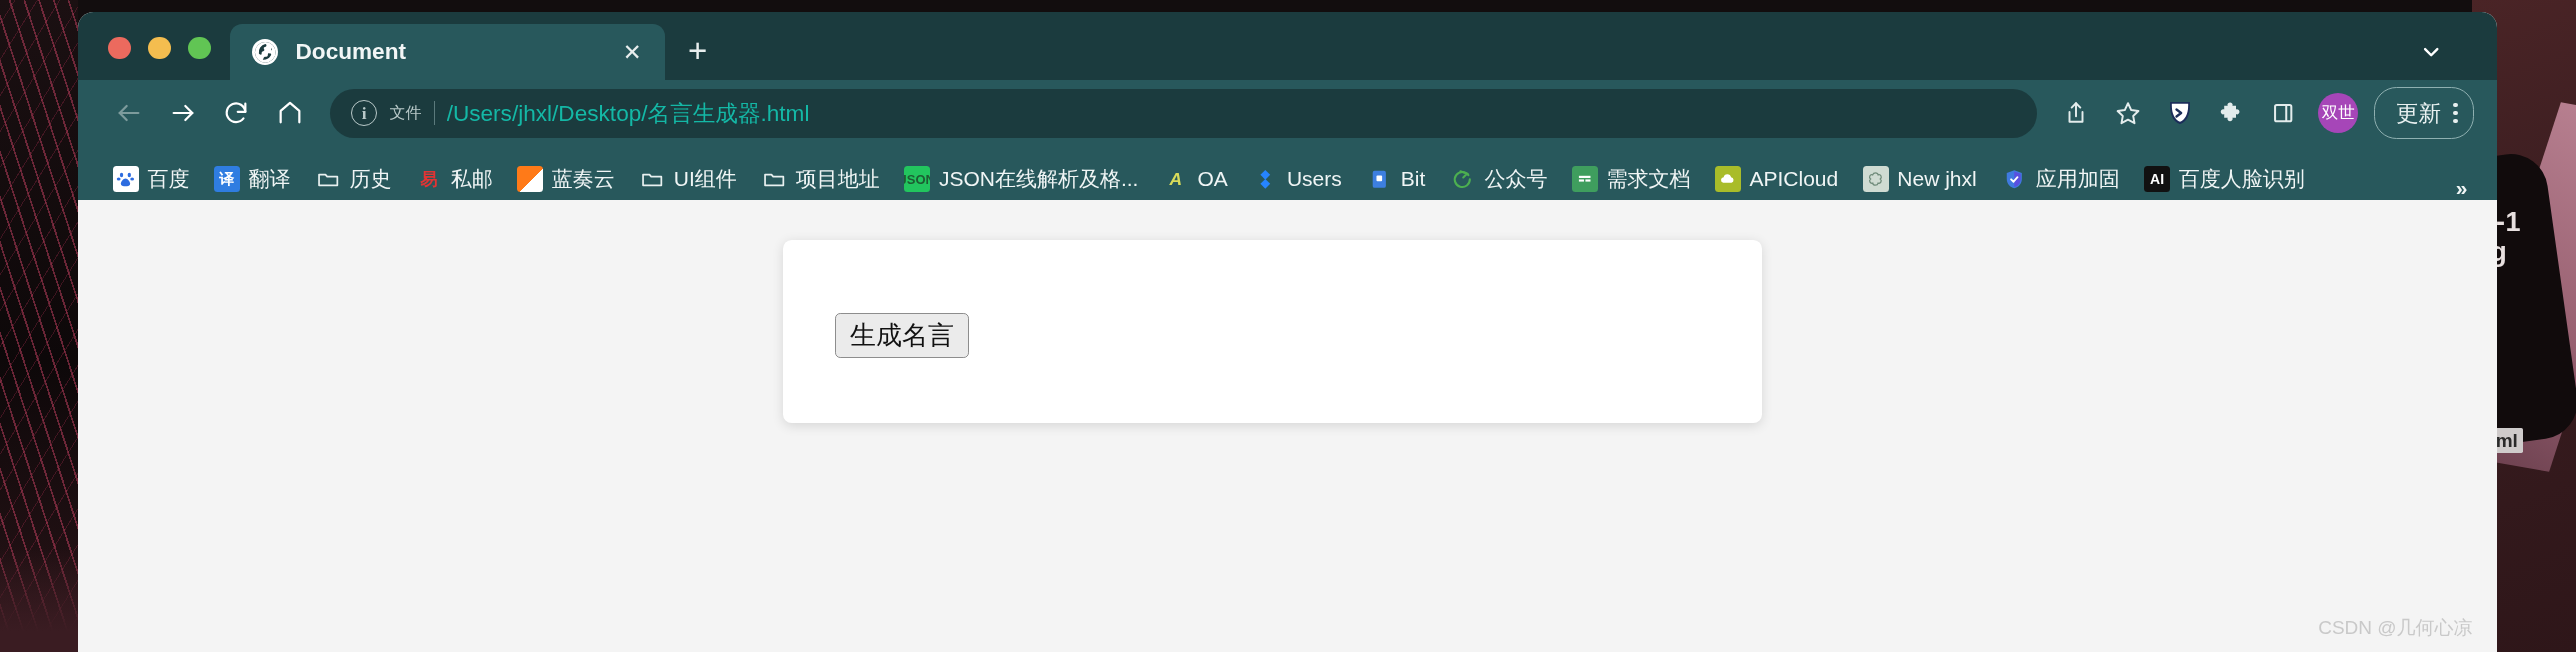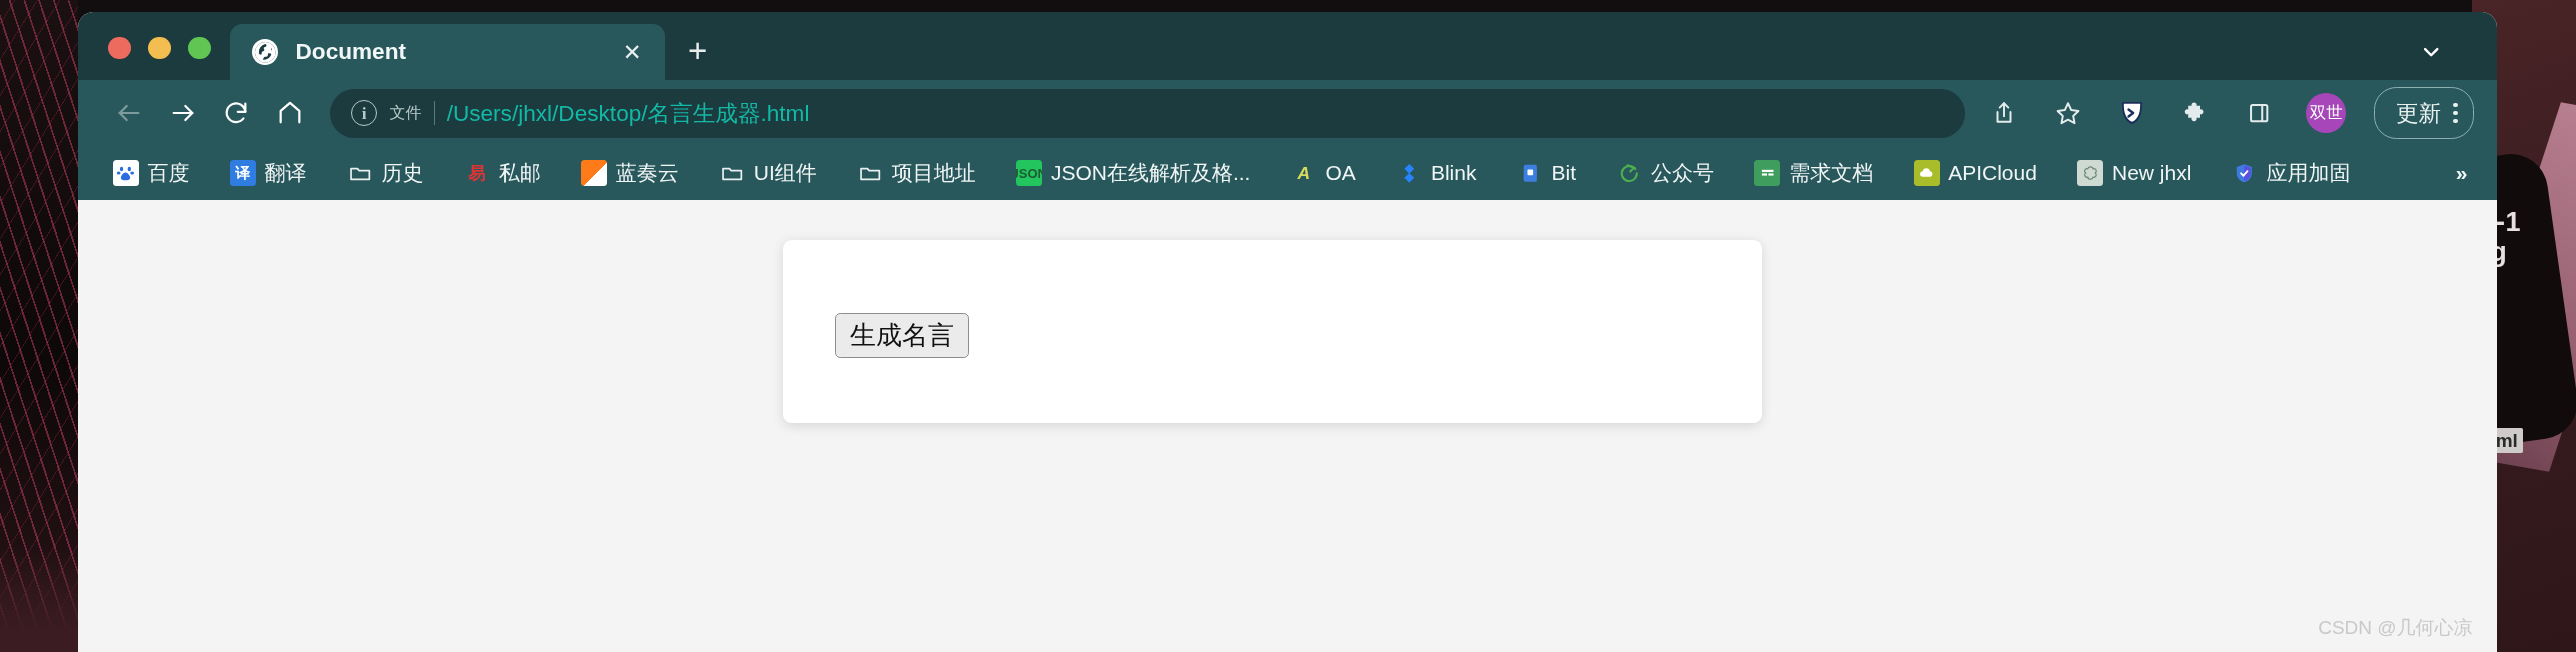--- a/index.html
+++ b/index.html
@@ -219,21 +219,21 @@
     color: #14b8a6;
     font-size: 22.6px;
     white-space: nowrap;
     overflow: hidden;
     text-overflow: ellipsis;
   }
 
   .toolbar-right {
     display: flex;
     align-items: center;
-    gap: 19px;
+    gap: 7px;
     flex: 0 0 auto;
   }
   .ext-icon {
     width: 45px; height: 45px;
     display: flex; align-items: center; justify-content: center;
     flex: 0 0 auto;
   }
   .avatar {
     width: 40px; height: 40px;
     border-radius: 50%;
@@ -256,23 +256,23 @@
   }
   .update-label { color: #e8f0f0; font-size: 22.6px; white-space: nowrap; }
   .kebab { display: flex; flex-direction: column; gap: 3.5px; }
   .kebab i { width: 4.4px; height: 4.4px; background: #e8f0f0; border-radius: 50%; display: block; }
 
   
   .bookmarks {
     height: 54px;
     background: #28585c;
     display: flex;
-    align-items: center;
+    align-items: flex-end;
     padding: 0 14px 0 22.6px;
-    gap: 16px;
+    gap: 0;
     overflow: hidden;
   }
   .bm {
     display: flex;
     align-items: center;
     gap: 8.7px;
     padding: 0 12.2px;
     height: 42px;
     border-radius: 5.2px;
     flex: 0 0 auto;
@@ -561,21 +561,21 @@
       <span class="bm-label">OA</span>
     </div>
 
     <div class="bm">
       <span class="bm-ico ico-jira">
         <svg width="22.6" height="22.6" viewBox="0 0 24 24">
           <path d="M12 2l5.2 5.2L12 12.4 6.8 7.2z" fill="#2684ff"></path>
           <path d="M12 11.6l5.2 5.2L12 22l-5.2-5.2z" fill="#2684ff"></path>
         </svg>
       </span>
-      <span class="bm-label">Blink</span>
+      <span class="bm-label">Users</span>
     </div>
 
     <div class="bm">
       <span class="bm-ico ico-bit">
         <svg width="22.6" height="22.6" viewBox="0 0 24 24">
           <rect x="5" y="3" width="14" height="18" rx="2" fill="#3d7fe0"></rect>
           <rect x="9" y="8" width="6" height="6" rx="1" fill="#ffffff"></rect>
         </svg>
       </span>
       <span class="bm-label">Bit</span>
@@ -624,20 +624,24 @@
       <span class="bm-ico ico-jiagu">
         <svg width="22.6" height="22.6" viewBox="0 0 24 24">
           <path d="M12 2.4l8 3v6.2c0 5-3.4 8.7-8 10-4.6-1.3-8-5-8-10V5.4z" fill="#3f7ae0"></path>
           <path d="M12 3.6l6.8 2.6v5.4c0 4.3-2.8 7.4-6.8 8.6z" fill="#5b4fe0"></path>
           <path d="M8.6 12l2.6 2.6 4.2-4.8" fill="none" stroke="#ffffff" stroke-width="2" stroke-linecap="round" stroke-linejoin="round"></path>
         </svg>
       </span>
       <span class="bm-label">应用加固</span>
     </div>
 
+    <div class="bm">
+      <span class="bm-ico ico-ai">AI</span>
+      <span class="bm-label">百度人脸识别</span>
+    </div>
 
     <div class="bm-overflow">»</div>
   </div>
 
   <div class="viewport">
 
     <div class="card">
       <div class="card-controls">
         <button class="gen-btn">生成名言</button>
       </div>

